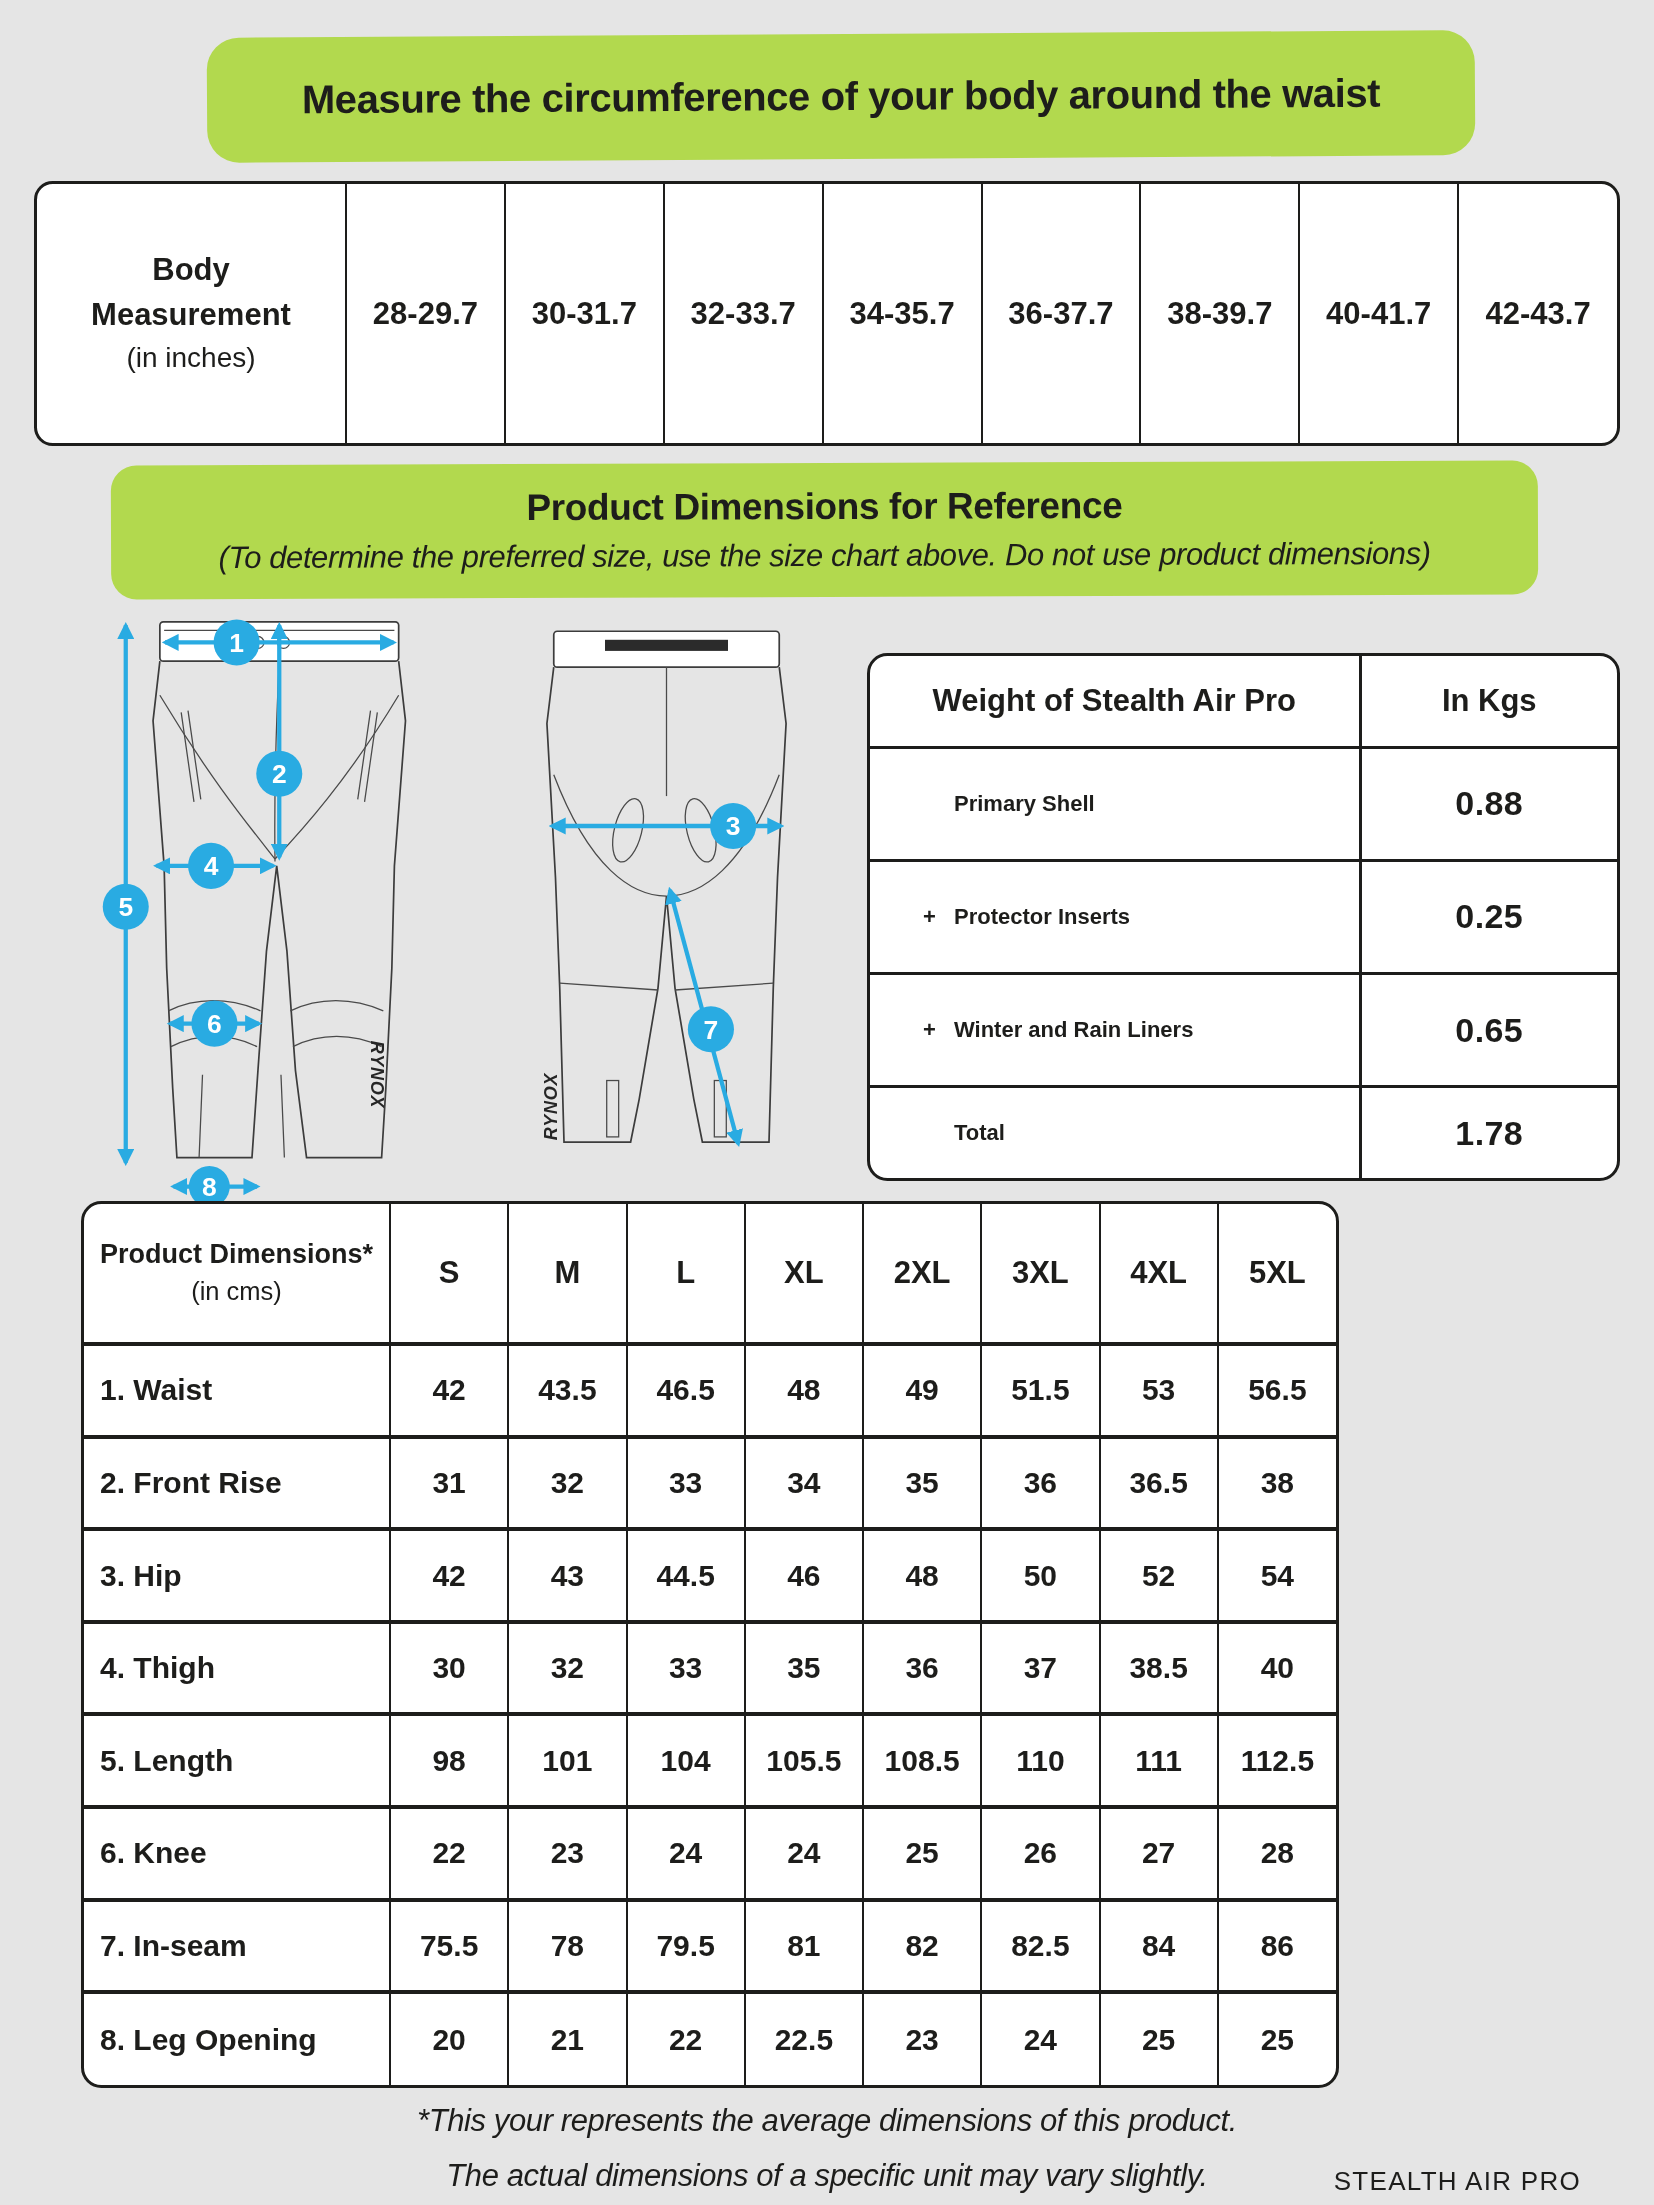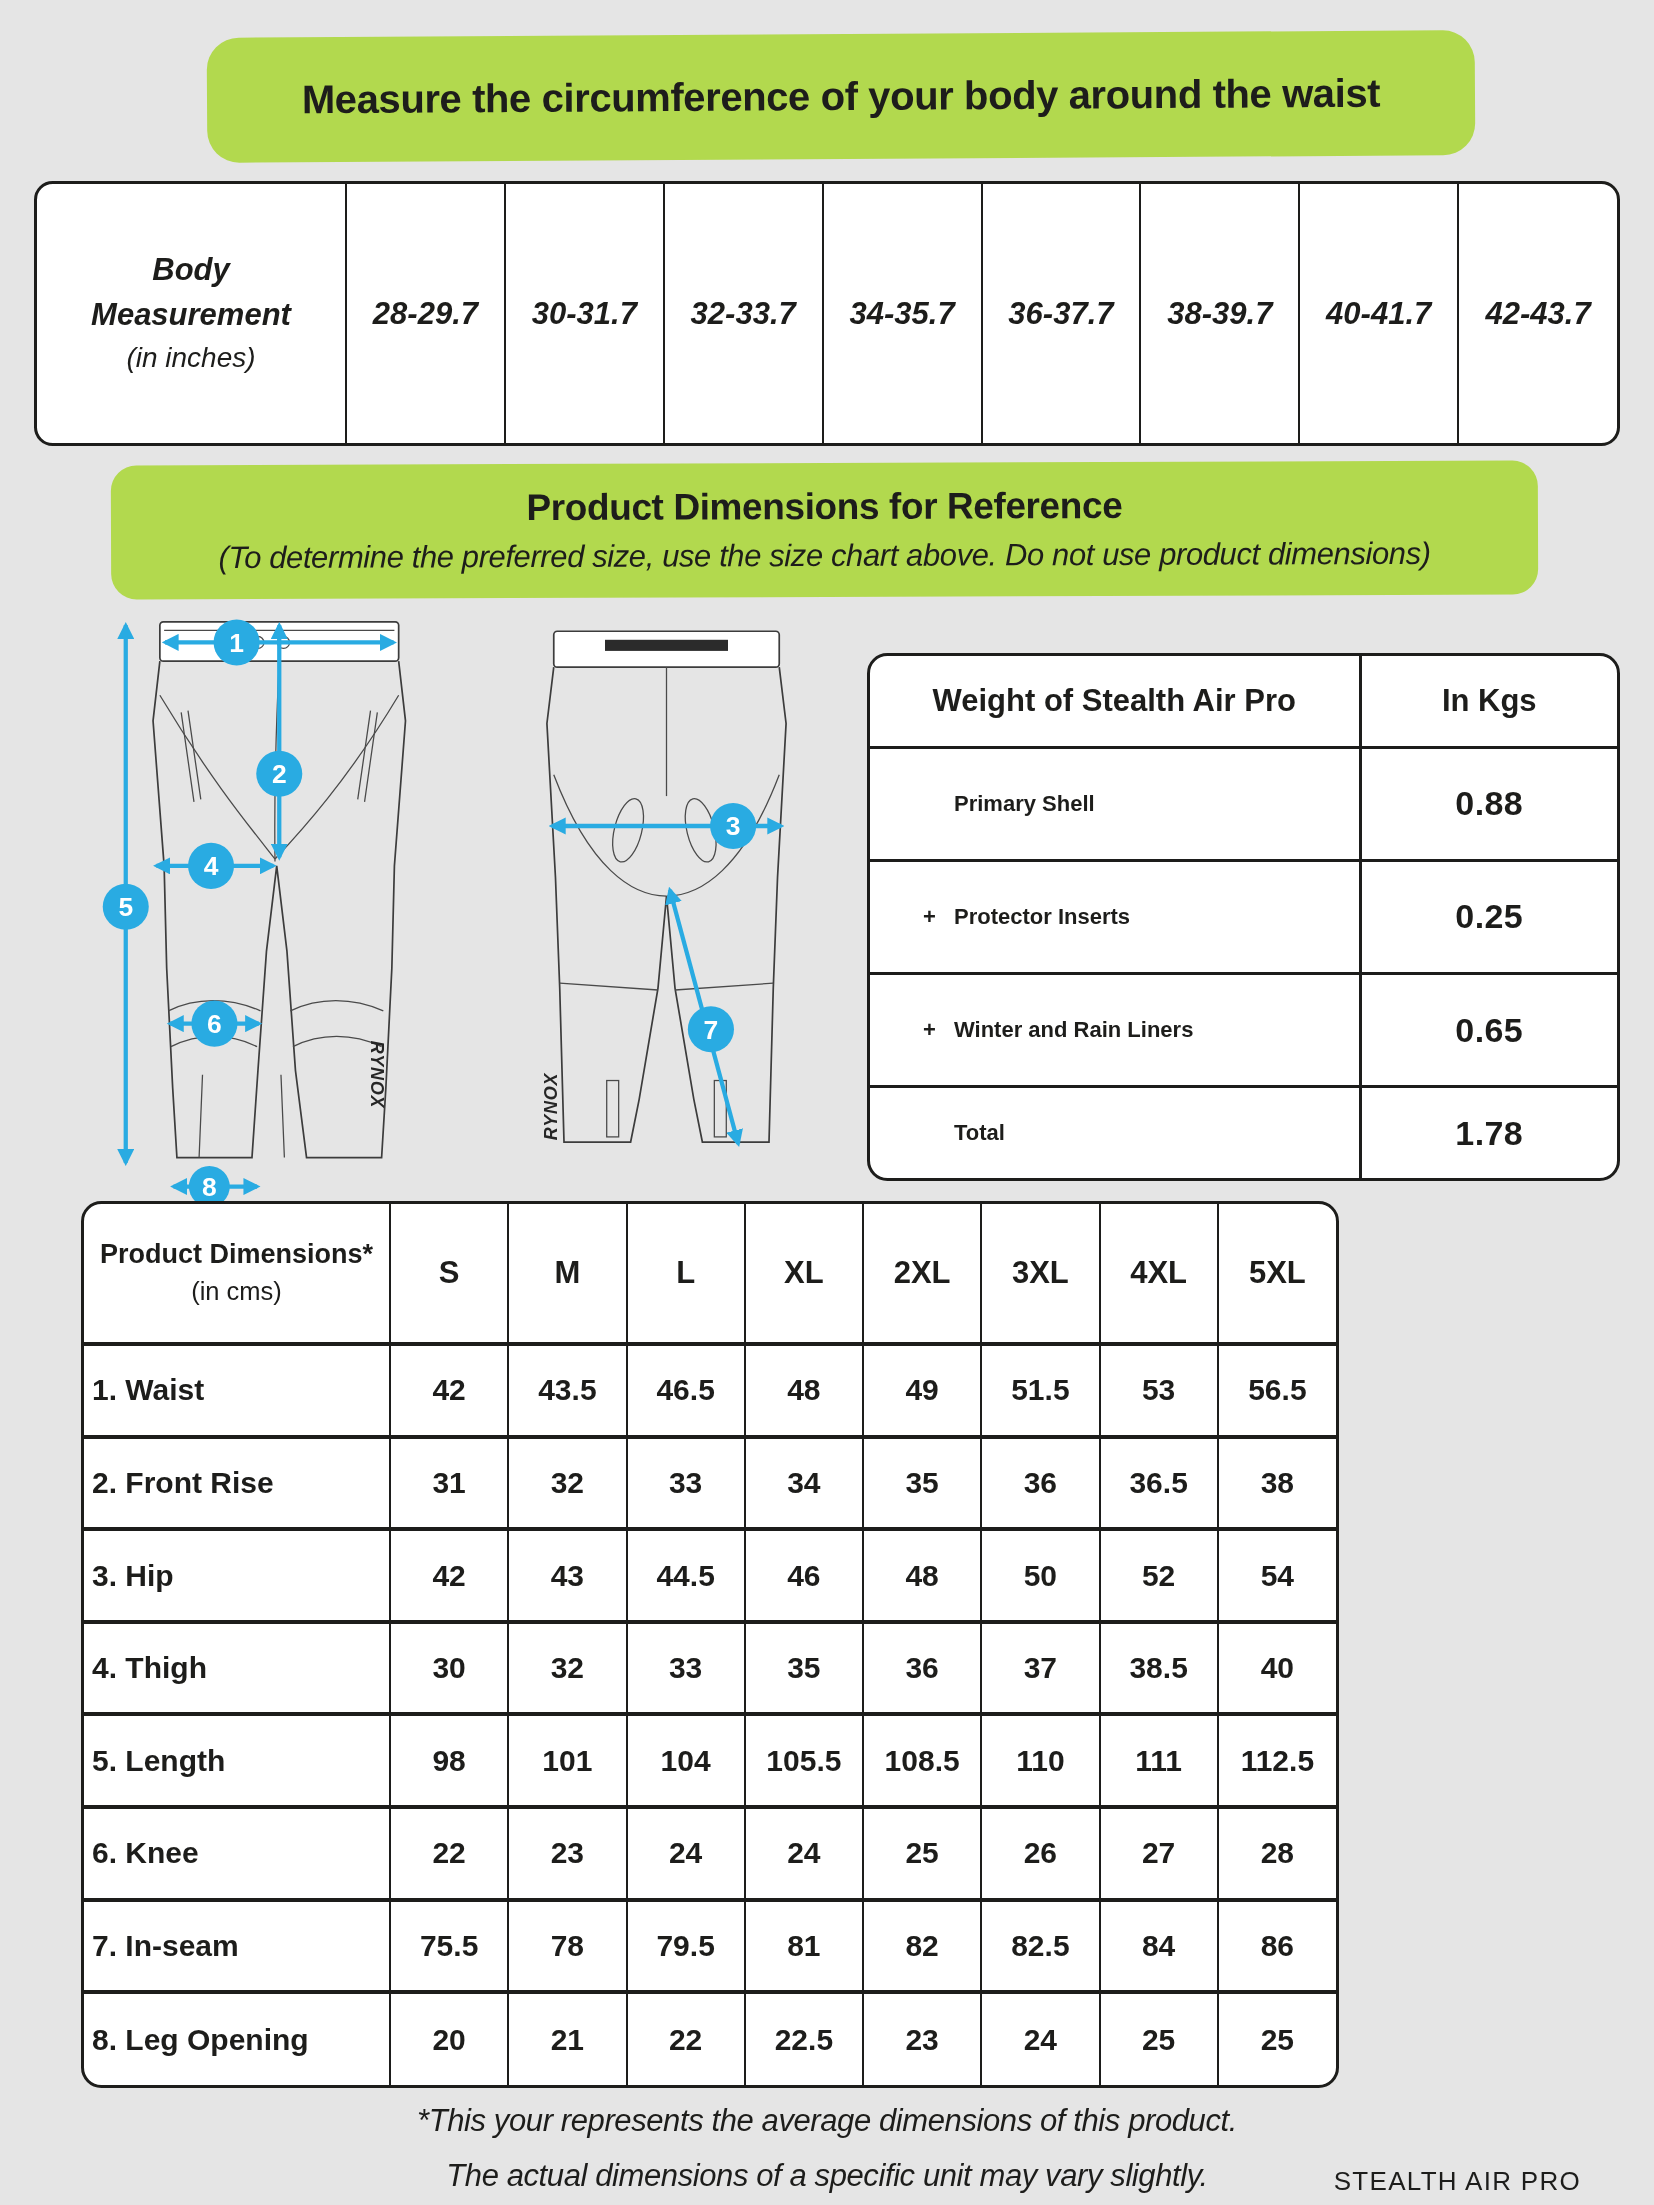--- a/index.html
+++ b/index.html
@@ -24,21 +24,21 @@
   .tbl-wrap{position:absolute;border:3.8px solid var(--ink);border-radius:22px;overflow:hidden;background:#fff;}
   .tbl-wrap table{width:100%;height:100%;border-collapse:collapse;table-layout:fixed;}
   td{text-align:center;vertical-align:middle;font-weight:700;}
 
   
   .size-wrap{left:34px;top:181px;width:1586px;height:265px;border-radius:18.7px;}
   .size-tbl td+td{border-left:2.6px solid var(--ink);}
   .size-tbl tr+tr td{border-top:5.1px solid var(--ink);}
   .size-tbl .label-cell{width:309px;}
   .size-tbl .r-head td{height:81px;font-size:31px;}
-  .size-tbl .r-body td{height:172px;font-size:31px;font-style:italic;}
+  .size-tbl .r-body td{height:172px;font-size:31px;}
   .size-lbl-line{font-size:31px;font-weight:700;line-height:1.45;}
   .size-lbl-sub{font-size:28px;font-weight:400;line-height:1.5;}
 
   
   .weight-wrap{left:867px;top:653px;width:753px;height:528px;border-radius:20.4px;}
   .weight-tbl td+td{border-left:3px solid var(--ink);}
   .weight-tbl tr+tr td{border-top:3px solid var(--ink);}
   .weight-tbl .w-valcol{width:257px;}
   .weight-tbl .w-head td{height:82px;font-size:31px;}
   .weight-tbl .w-row td{height:102px;}
@@ -49,21 +49,21 @@
 
   
   .prod-wrap{left:81px;top:1201px;width:1258px;height:887px;border-radius:20.4px;}
   .prod-tbl td+td{border-left:2.6px solid var(--ink);}
   .prod-tbl tr+tr td{border-top:4.3px solid var(--ink);}
   .prod-tbl .label-cell{width:306px;}
   .prod-tbl .p-head td{height:133px;font-size:31px;}
   .prod-tbl .prod-row td{height:88px;font-size:30px;}
   .prod-lbl-line{font-size:27px;font-weight:700;line-height:1.35;}
   .prod-lbl-sub{font-size:25.5px;font-weight:400;line-height:1.5;}
-  .prod-tbl .row-label{text-align:left !important;padding-left:8px;font-size:28px;}
+  .prod-tbl .row-label{text-align:left !important;padding-left:16px;font-size:28px;}
 
   
   .diagram{position:absolute;}
   .front-diagram{left:100px;top:610px;width:350px;height:597px;}
   .back-diagram{left:529px;top:621px;width:275px;height:568px;}
   .outline{fill:#fff;stroke:#3c3c3c;stroke-width:2;}
   .oline{fill:none;stroke:#3c3c3c;stroke-width:2;}
   .oline-thin{fill:none;stroke:#4a4a4a;stroke-width:1.5;}
   .arrow{stroke:var(--blue);stroke-width:5;fill:none;}
   .mdot{fill:var(--blue);}

